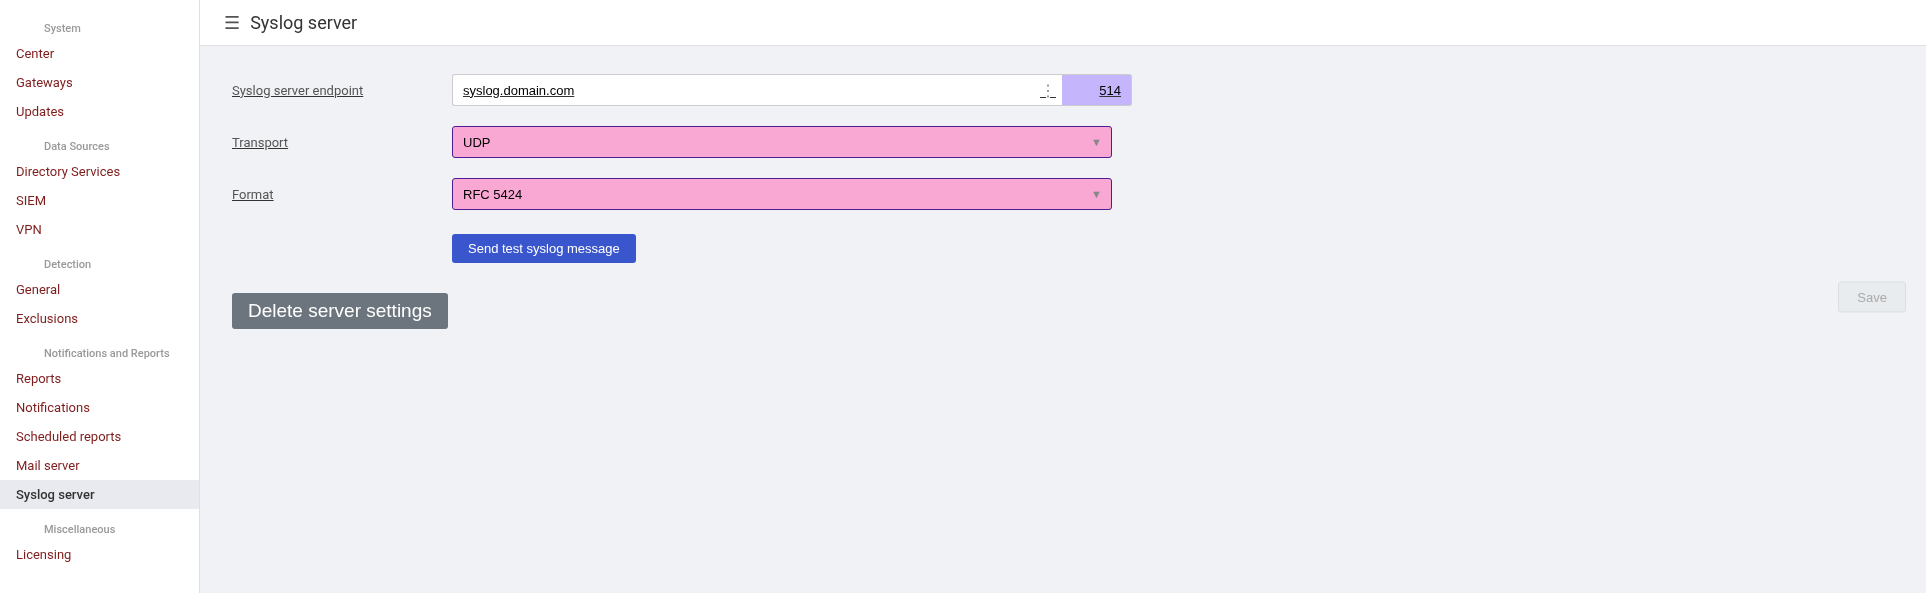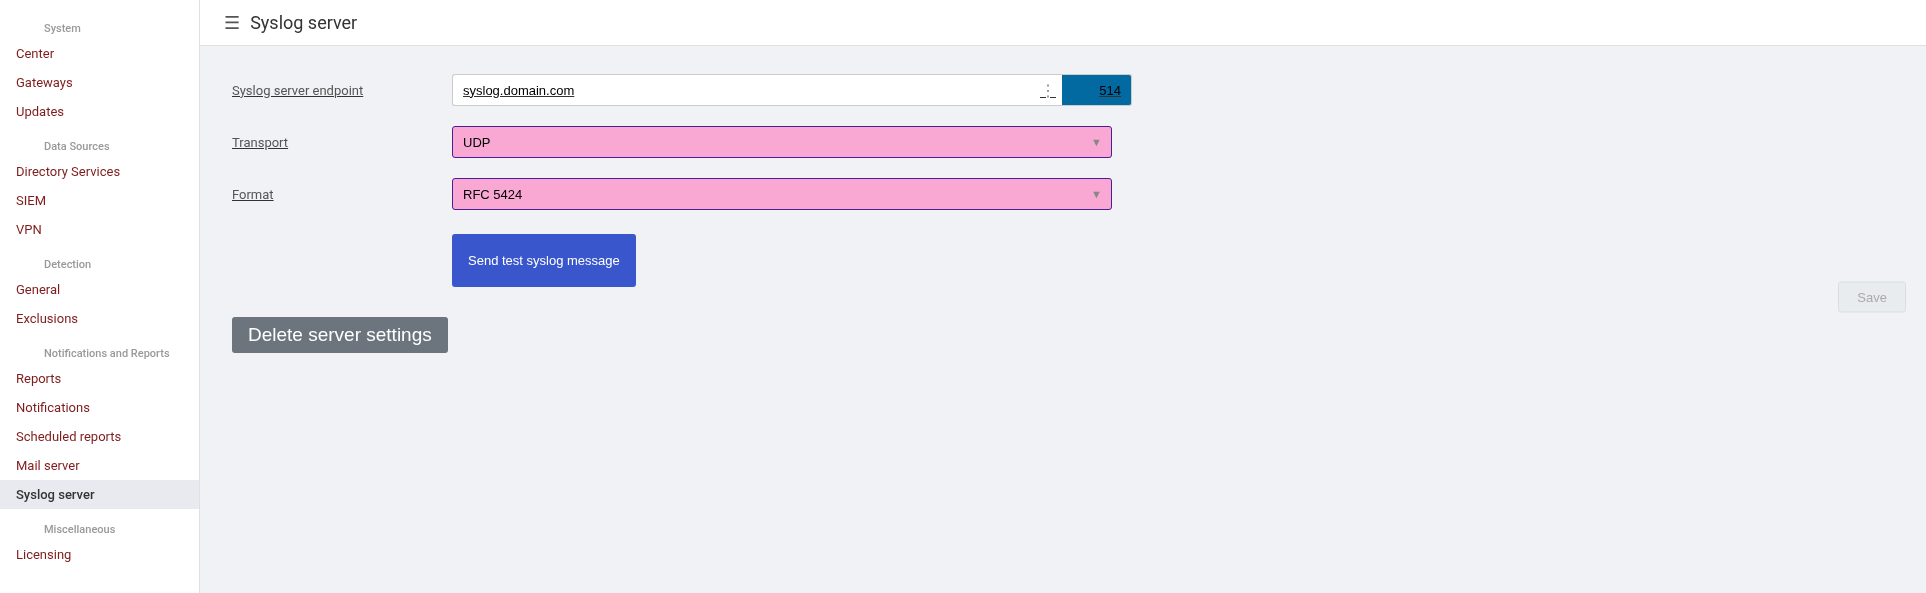--- a/index.html
+++ b/index.html
@@ -113,21 +113,21 @@
     }
     .port-input {
       width: 70px;
       border: 1px solid #ccc;
       border-left: none;
       border-radius: 0 3px 3px 0;
       padding: 6px 10px;
       font-size: 13px;
       outline: none;
       height: 32px;
-      background: #0369a1;
+      background: #c4b5fd;
       text-align: right;
     }
     .select-wrapper {
       position: relative;
       max-width: 660px;
     }
     .select-wrapper select {
       width: 100%;
       border: 1px solid #4c1d95;
       border-radius: 3px;
@@ -147,21 +147,21 @@
       transform: translateY(-50%);
       pointer-events: none;
       color: #888;
       font-size: 11px;
     }
     .btn-send-test {
       background: #3a56cc;
       color: #fff;
       border: none;
       border-radius: 3px;
-      padding: 19px 16px;
+      padding: 7px 16px;
       font-size: 13px;
       cursor: pointer;
       margin-left: 220px;
       margin-top: 4px;
     }
     .btn-delete {
       background: #6c757d;
       color: #fff;
       border: none;
       border-radius: 3px;

